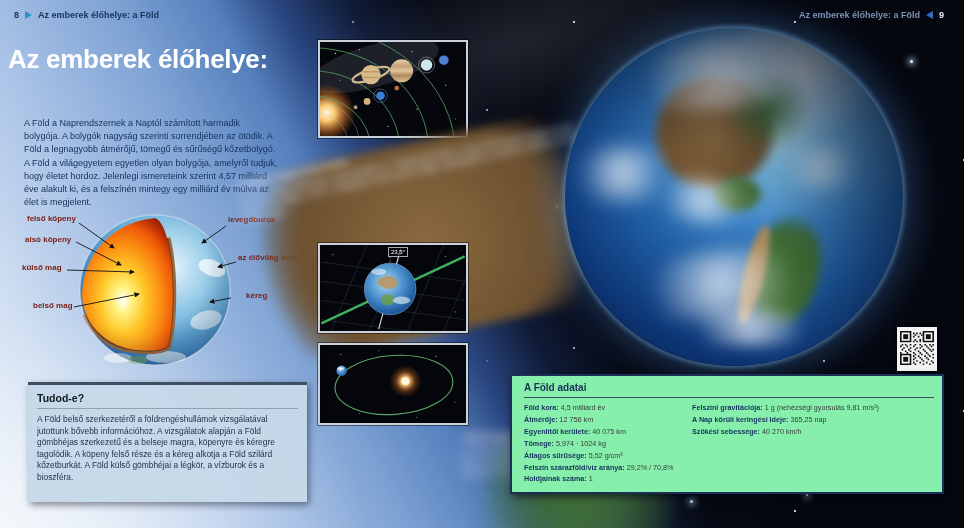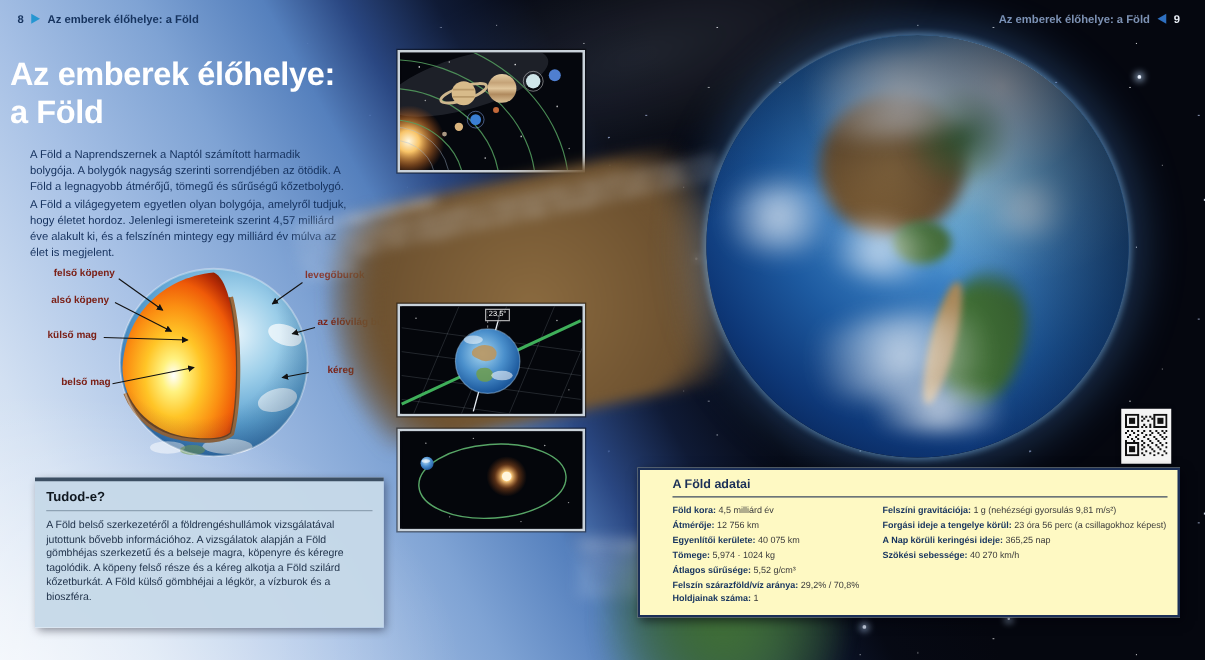--- a/index.html
+++ b/index.html
@@ -55,21 +55,21 @@
   .hdr-right .pagenum { color:#e9eef6; }
   .tri { width:0; height:0; display:inline-block; }
   .tri-right { border-top:4px solid transparent; border-bottom:4px solid transparent; border-left:7px solid #2596d1; }
   .tri-left  { border-top:4px solid transparent; border-bottom:4px solid transparent; border-right:7px solid #2e6fc0; }
   
   .page-title { position:absolute; left:8px; top:44px; color:#fff; font-size:26px;
     line-height:30px; font-weight:bold; letter-spacing:-.3px; }
   .intro { position:absolute; left:24px; top:117px; width:254px; color:#14305c;
     font-size:9px; line-height:13.2px; }
   
-  .core-diagram { position:absolute; left:32px; top:208px; width:288px; height:162px;text-align:right; }
+  .core-diagram { position:absolute; left:16px; top:208px; width:288px; height:162px;text-align:right; }
   .core-diagram svg { position:absolute; inset:0; }
   .core-label { position:absolute; color:#7b2017; font-weight:bold; font-size:8px; white-space:nowrap; }
   
   .know-box { position:absolute; left:28px; top:382px; width:279px; height:120px;
     background:rgba(198,216,232,.96); border-top:3px solid #3c4f63;
     box-shadow:2px 3px 7px rgba(0,0,20,.45); padding:7px 9px 6px 9px; }
   .know-box h3 { font-size:10.5px; color:#101820; margin-bottom:4px; }
   .know-sep { height:1px; background:#8ea2b4; margin-bottom:5px; }
   .know-box p { font-size:8.4px; line-height:11.6px; color:#22344c; margin-bottom:5px; }
   
@@ -106,21 +106,21 @@
   .big-earth::before { content:''; position:absolute; inset:0; border-radius:50%;
     background:radial-gradient(circle at 70% 12%, rgba(255,255,255,.85), rgba(170,225,255,.25) 20%, transparent 42%); }
   .big-earth::after { content:''; position:absolute; inset:0; border-radius:50%;
     background:radial-gradient(circle at 24% 80%, transparent 38%, rgba(2,8,22,.5) 72%, rgba(1,4,12,.85) 100%); }
   
   .qr { position:absolute; left:897px; top:327px; width:40px; height:44px; background:#f4f4f4;
     padding:3px; box-shadow:0 0 4px rgba(0,0,0,.6); }
   .qr svg { display:block; width:34px; height:34px; margin-top:1px; }
   
   .datatable { position:absolute; left:510px; top:374px; width:434px;
-    background:#fef9c3; border:2px solid #1b2f57; padding:6px 8px 7px 26px;
+    background:#86efac; border:2px solid #1b2f57; padding:6px 8px 7px 12px;
     box-shadow:2px 3px 8px rgba(0,0,10,.6); }
   .datatable h4 { font-size:10px; color:#1b2f57; margin-bottom:4px; }
   .tbl-sep { height:1px; background:#3c4a60; margin-bottom:4px; }
   .tbl-grid { display:grid; grid-template-columns:163px auto; column-gap:5px; }
   .trow { white-space:nowrap; font-size:7.2px; line-height:11.9px; }
   .trow .lbl { font-weight:bold; color:#16335e; }
   .trow .val { color:#3b3b3b; }
 </style>
 </head>
 <body>
@@ -143,21 +143,20 @@
     <span>Az emberek élőhelye: a Föld</span>
   </div>
   <div class="hdr hdr-right">
     <span>Az emberek élőhelye: a Föld</span>
     <span class="tri tri-left"></span>
     <span class="pagenum">9</span>
   </div>
 
   <h1 class="page-title">
     <span style="display:block">Az emberek élőhelye:</span>
-    <span style="display:block">a Föld</span>
   </h1>
   <p class="intro">A Föld a Naprendszernek a Naptól számított harmadik bolygója. A bolygók nagyság szerinti sorrendjében az ötödik. A Föld a legnagyobb átmérőjű, tömegű és sűrűségű kőzetbolygó. A Föld a világegyetem egyetlen olyan bolygója, amelyről tudjuk, hogy életet hordoz. Jelenlegi ismereteink szerint 4,57 milliárd éve alakult ki, és a felszínén mintegy egy milliárd év múlva az élet is megjelent.</p>
 
   <div class="core-diagram">
     <svg viewBox="0 0 288 162" width="288" height="162">
       <defs>
         <radialGradient id="ocean" cx="0.6" cy="0.35" r="0.8">
           <stop offset="0" stop-color="#e8f5fc"></stop>
             <stop offset="0.3" stop-color="#9fd0ea"></stop>
           <stop offset="0.6" stop-color="#5aa0d0"></stop>
@@ -386,19 +385,18 @@
         <div class="trow"><span class="lbl">Föld kora:</span> <span class="val">4,5 milliárd év</span></div>
         <div class="trow"><span class="lbl">Átmérője:</span> <span class="val">12 756 km</span></div>
         <div class="trow"><span class="lbl">Egyenlítői kerülete:</span> <span class="val">40 075 km</span></div>
         <div class="trow"><span class="lbl">Tömege:</span> <span class="val">5,974 · 1024 kg</span></div>
         <div class="trow"><span class="lbl">Átlagos sűrűsége:</span> <span class="val">5,52 g/cm³</span></div>
         <div class="trow"><span class="lbl">Felszín szárazföld/víz aránya:</span> <span class="val">29,2% / 70,8%</span></div>
         <div class="trow"><span class="lbl">Holdjainak száma:</span> <span class="val">1</span></div>
       </div>
       <div class="tbl-col">
         <div class="trow"><span class="lbl">Felszíni gravitációja:</span> <span class="val">1 g (nehézségi gyorsulás 9,81 m/s²)</span></div>
-        <div class="trow"><span class="lbl">Forgási ideje a tengelye körül:</span> <span class="val">23 óra 56 perc (a csillagokhoz képest)</span></div>
         <div class="trow"><span class="lbl">A Nap körüli keringési ideje:</span> <span class="val">365,25 nap</span></div>
         <div class="trow"><span class="lbl">Szökési sebessége:</span> <span class="val">40 270 km/h</span></div>
       </div>
     </div>
   </div>
 </div>
 
 </body></html>

